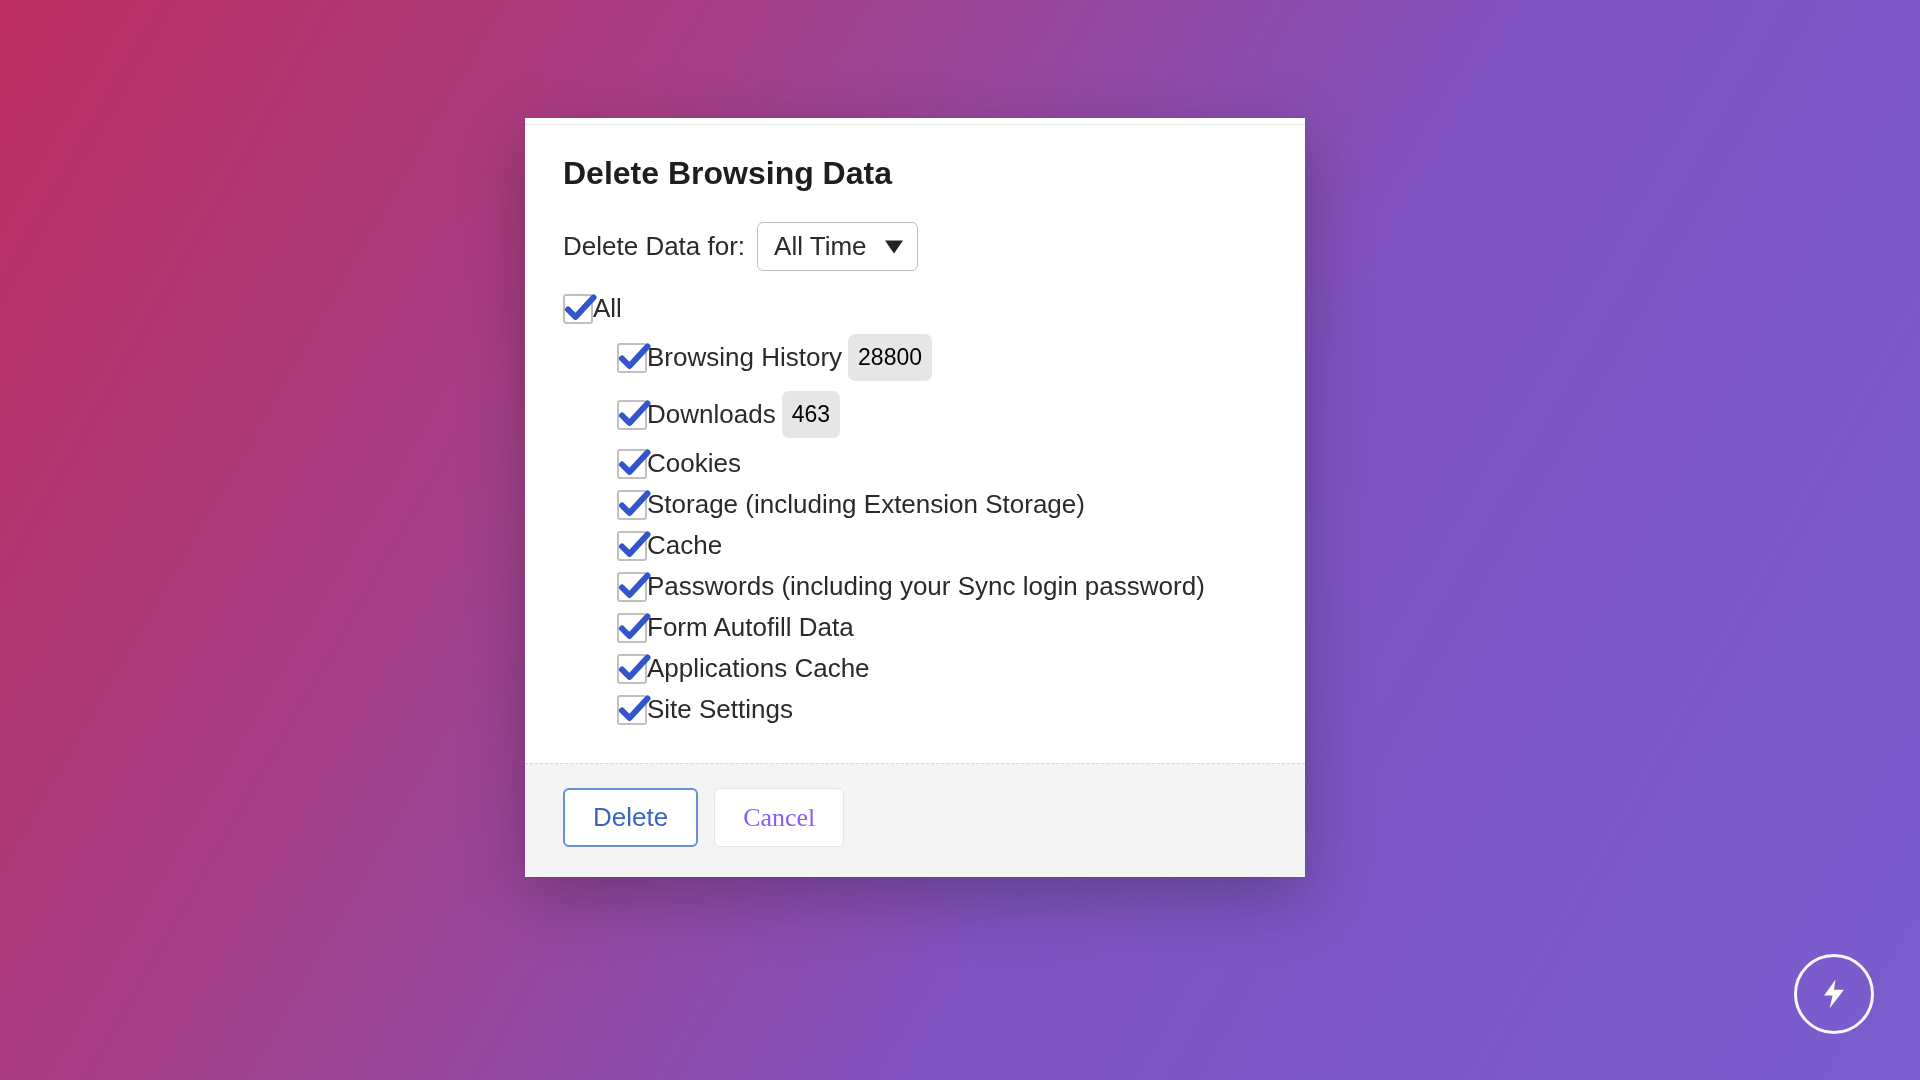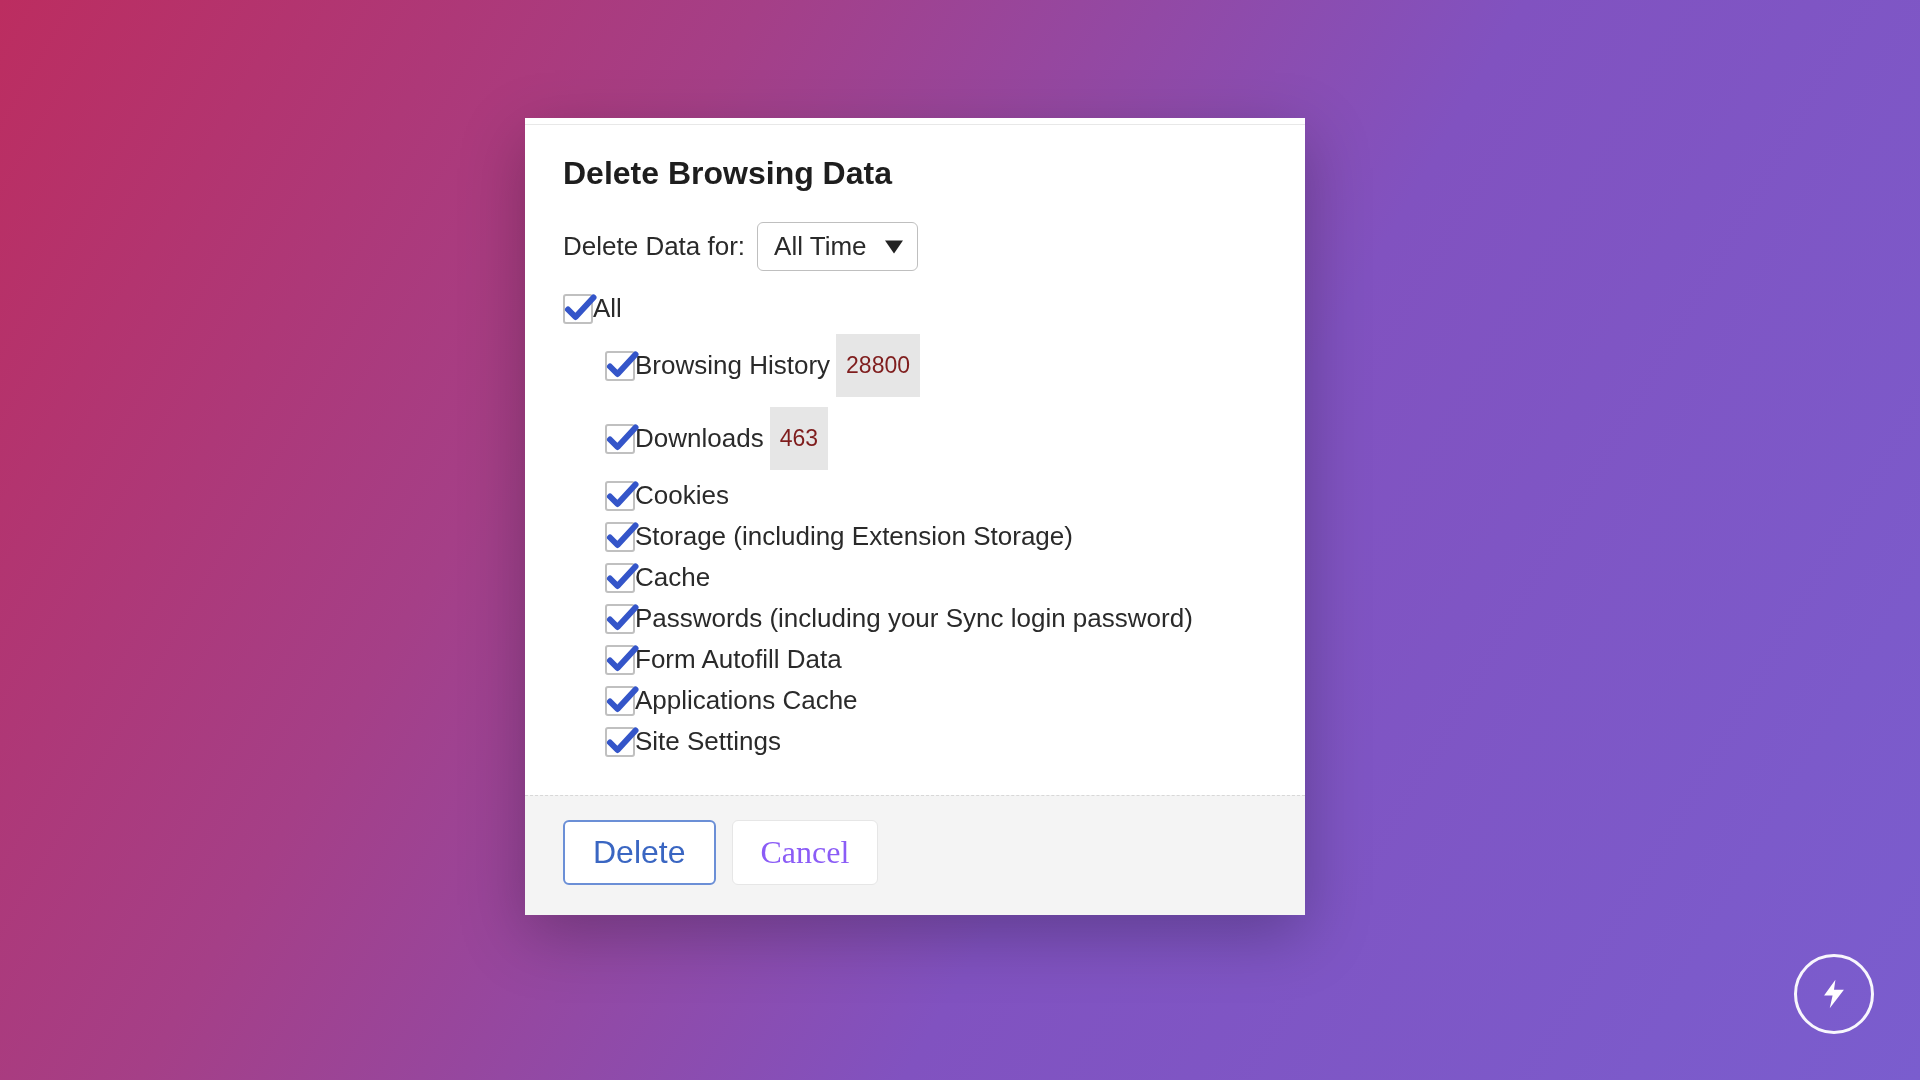--- a/index.html
+++ b/index.html
@@ -67,55 +67,55 @@
   .check-row {
     display: flex;
     align-items: center;
     margin: 8px 0;
     font-size: 26px;
     color: #2a2a2a;
   }
   .sub-list {
     margin-left: 38px;
   }
-  .sub-list .check-row { margin: 10px 4px; text-align: right; }
+  .sub-list .check-row { margin: 10px 16px; text-align: right; }
   .checkmark-box {
     position: relative;
     width: 30px;
     height: 30px;
     border: 2px solid #c0c0c0;
     border-radius: 3px;
     background: #fff;
     cursor: pointer;
     flex-shrink: 0;
   }
   .checkmark-box svg {
     position: absolute;
     left: -3px;
     top: -6px;
     width: 36px;
     height: 36px;
   }
   .count-badge {
     background: #e6e6e6;
-    padding: 18px 10px;
-    border-radius: 0;
+    padding: 10px 10px;
+    border-radius: 7px;
     font-size: 23px;
-    color: #7f1d1d;
+    color: #000000;
     margin-left: 6px;
   }
   .dialog-footer {
     border-top: 1px dashed #d8d8d8;
     background: #f4f4f4;
     padding: 24px 38px 30px 38px;
     display: flex;
     gap: 16px;
   }
   .btn {
-    font-size: 32px;
+    font-size: 26px;
     padding: 12px 28px;
     border-radius: 6px;
     cursor: pointer;
     background: #fff;
   }
   .btn-primary {
     border: 2px solid #6b8fd6;
     color: #3a66c2;
     font-weight: 500;
   }

